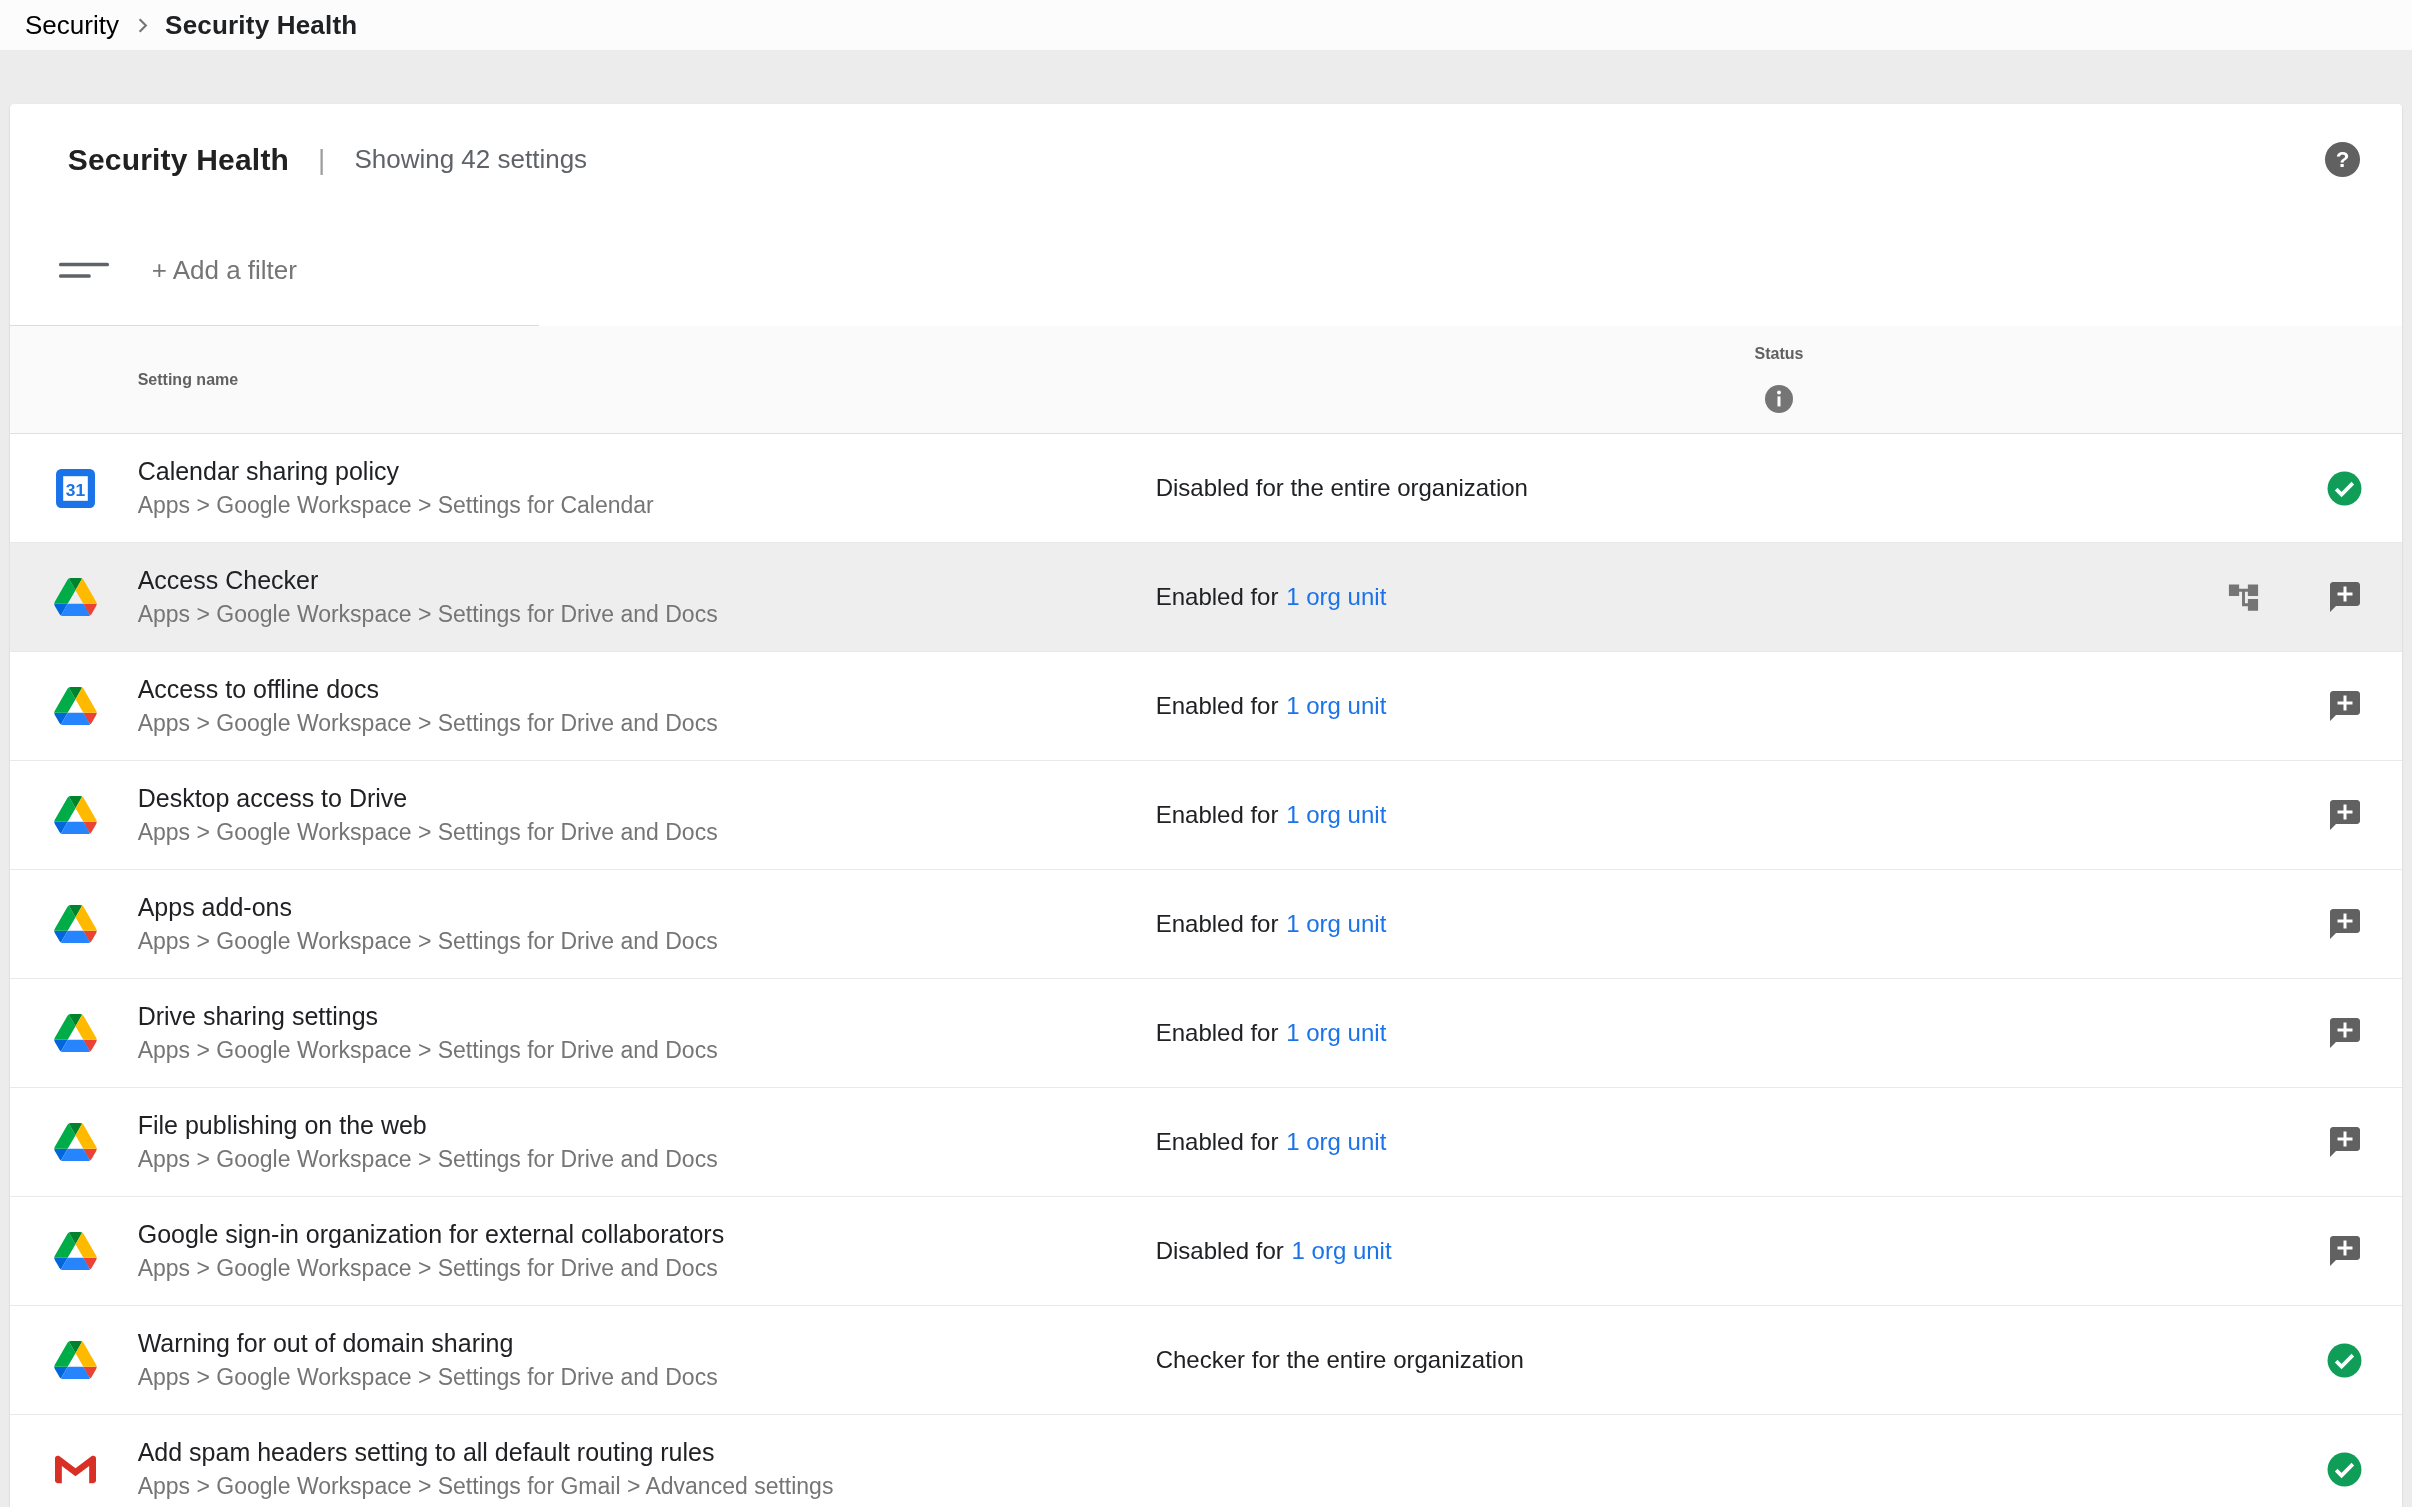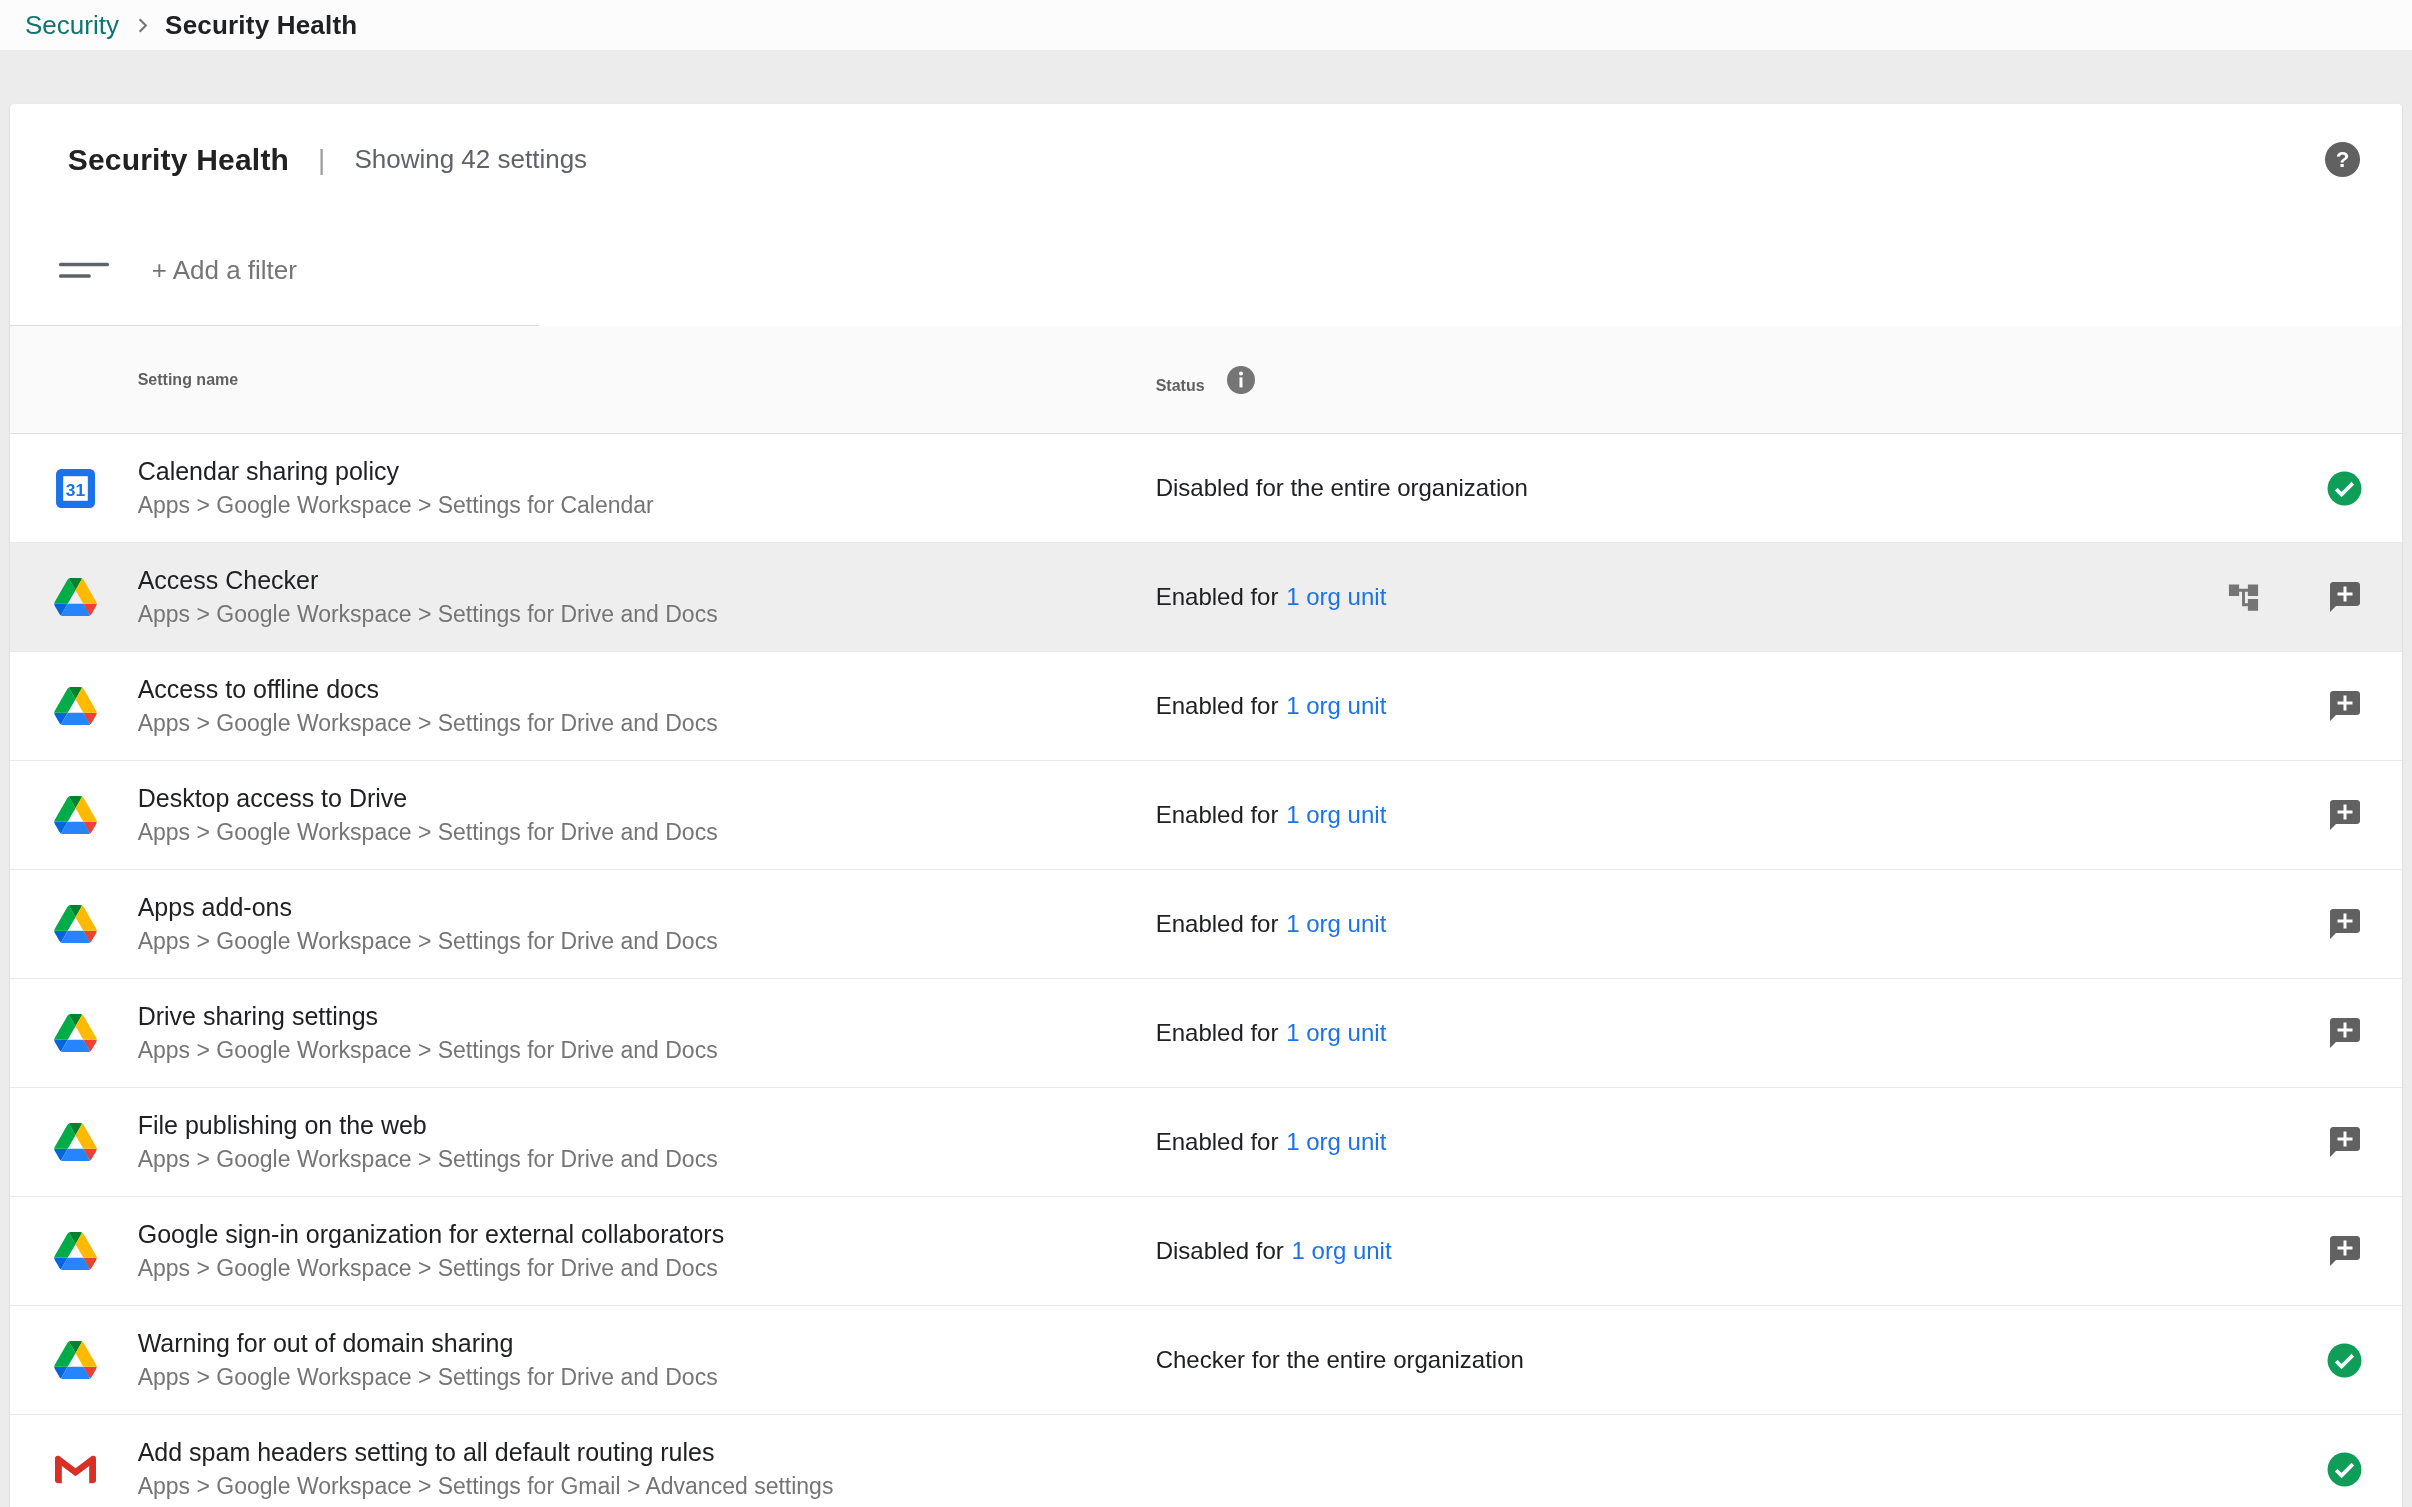--- a/index.html
+++ b/index.html
@@ -10,21 +10,21 @@
     color:#202124;
   }
   [data-interactable="true"] { cursor:pointer; }
 
   
   .breadcrumb-bar {
     height:50px; background:#fcfcfc;
     display:flex; align-items:center;
     padding-left:25px; font-size:26px;
   }
-  .crumb-parent { color:#0f766e; }
+  .crumb-parent { color:#000000; }
   .crumb-chevron { display:flex; align-items:center; margin:1.9px 11.6px 0 11.6px; }
   .crumb-current { color:#202124; font-weight:bold; letter-spacing:0.2px; }
 
   
   .card {
     margin:54px 9.7px 0 9.7px;
     background:#fff; border-radius:3.9px;
     box-shadow:0 1px 1.9px rgba(0,0,0,.18);
     height:1456px;
   }
@@ -53,21 +53,21 @@
   .grid-row {
     display:grid;
     grid-template-columns:128px 1018px 1fr auto;
     align-items:center;
   }
   .table-header {
     height:108px; background:#fafafa;
     border-bottom:1px solid #e0e0e0;
     font-size:16px; font-weight:bold; color:#616161;
   }
-  .th-status { display:flex; align-items:flex-end; gap:21.3px; }
+  .th-status { display:flex; align-items:center; gap:21.3px;flex-direction:column; }
   .info-icon { display:flex; }
 
   
   .row { height:109px; border-bottom:1px solid #e9e9e9; background:#fff; }
   .row.highlighted { background:#eeeeee; }
   .cell-icon { display:flex; justify-content:center; align-items:center; padding-left:3.9px; }
   .cell-icon svg { display:block; }
   .row-title { font-size:25px; color:#202124; }
   .row-path { font-size:23px; color:#757575; margin-top:6.8px; }
   .cell-status { font-size:24px; color:#202124; }

